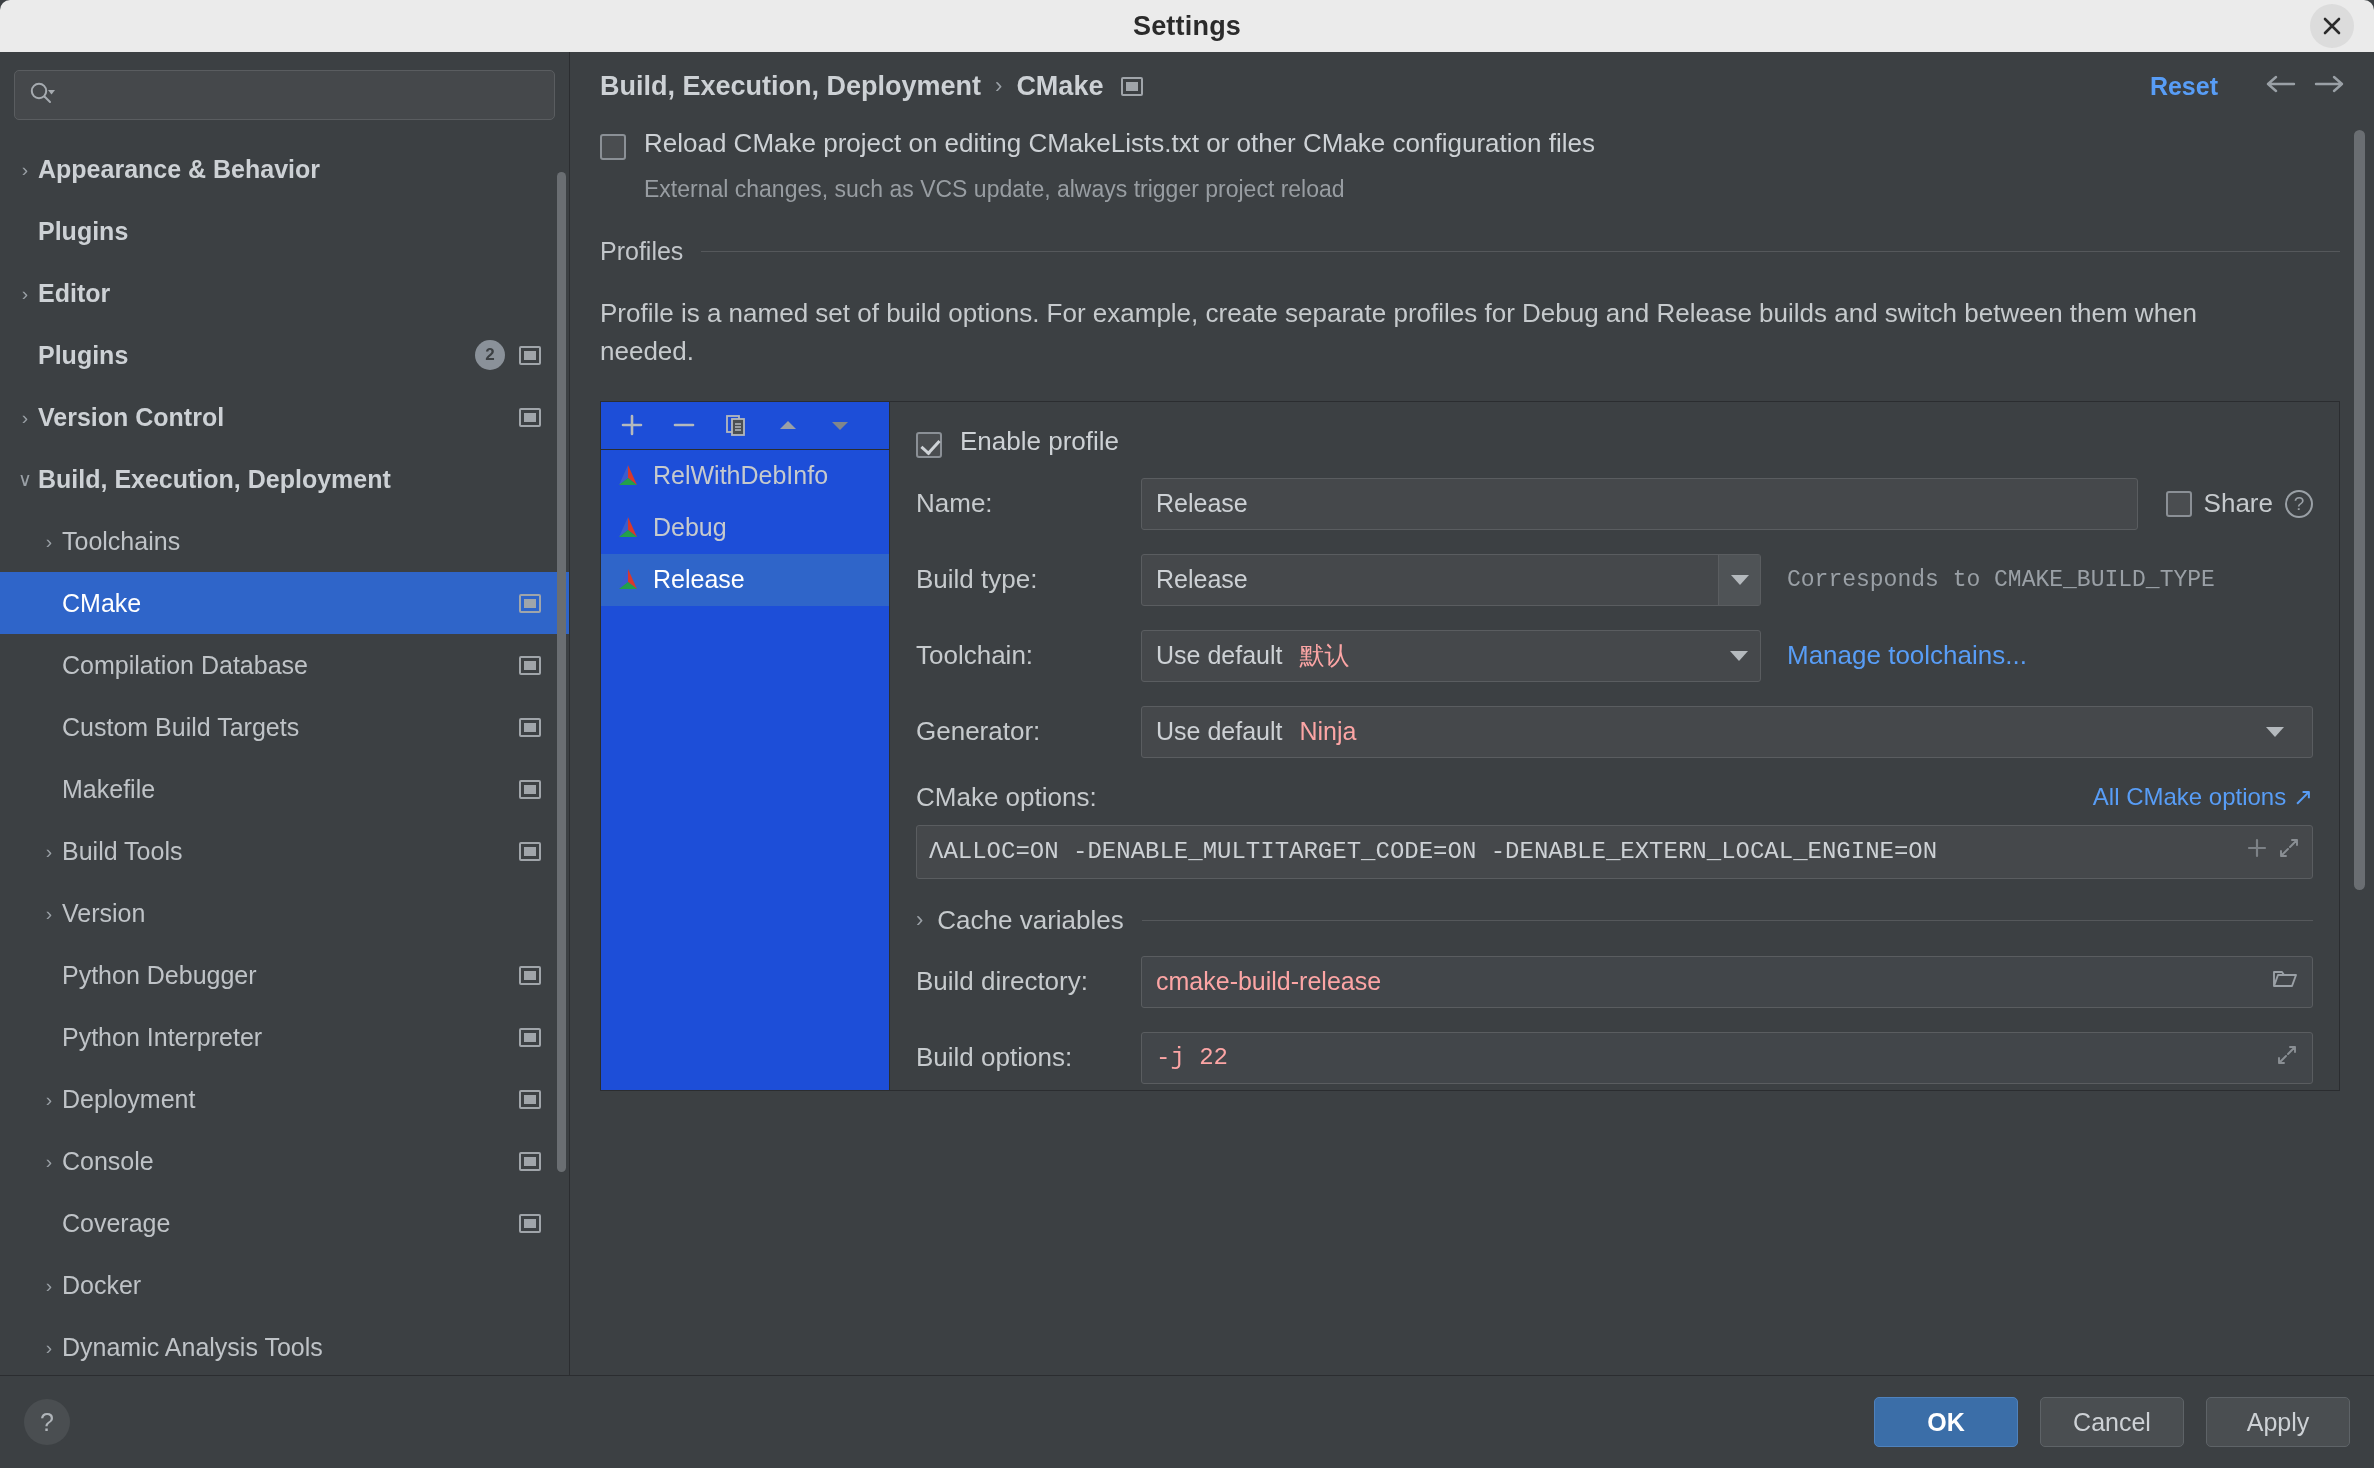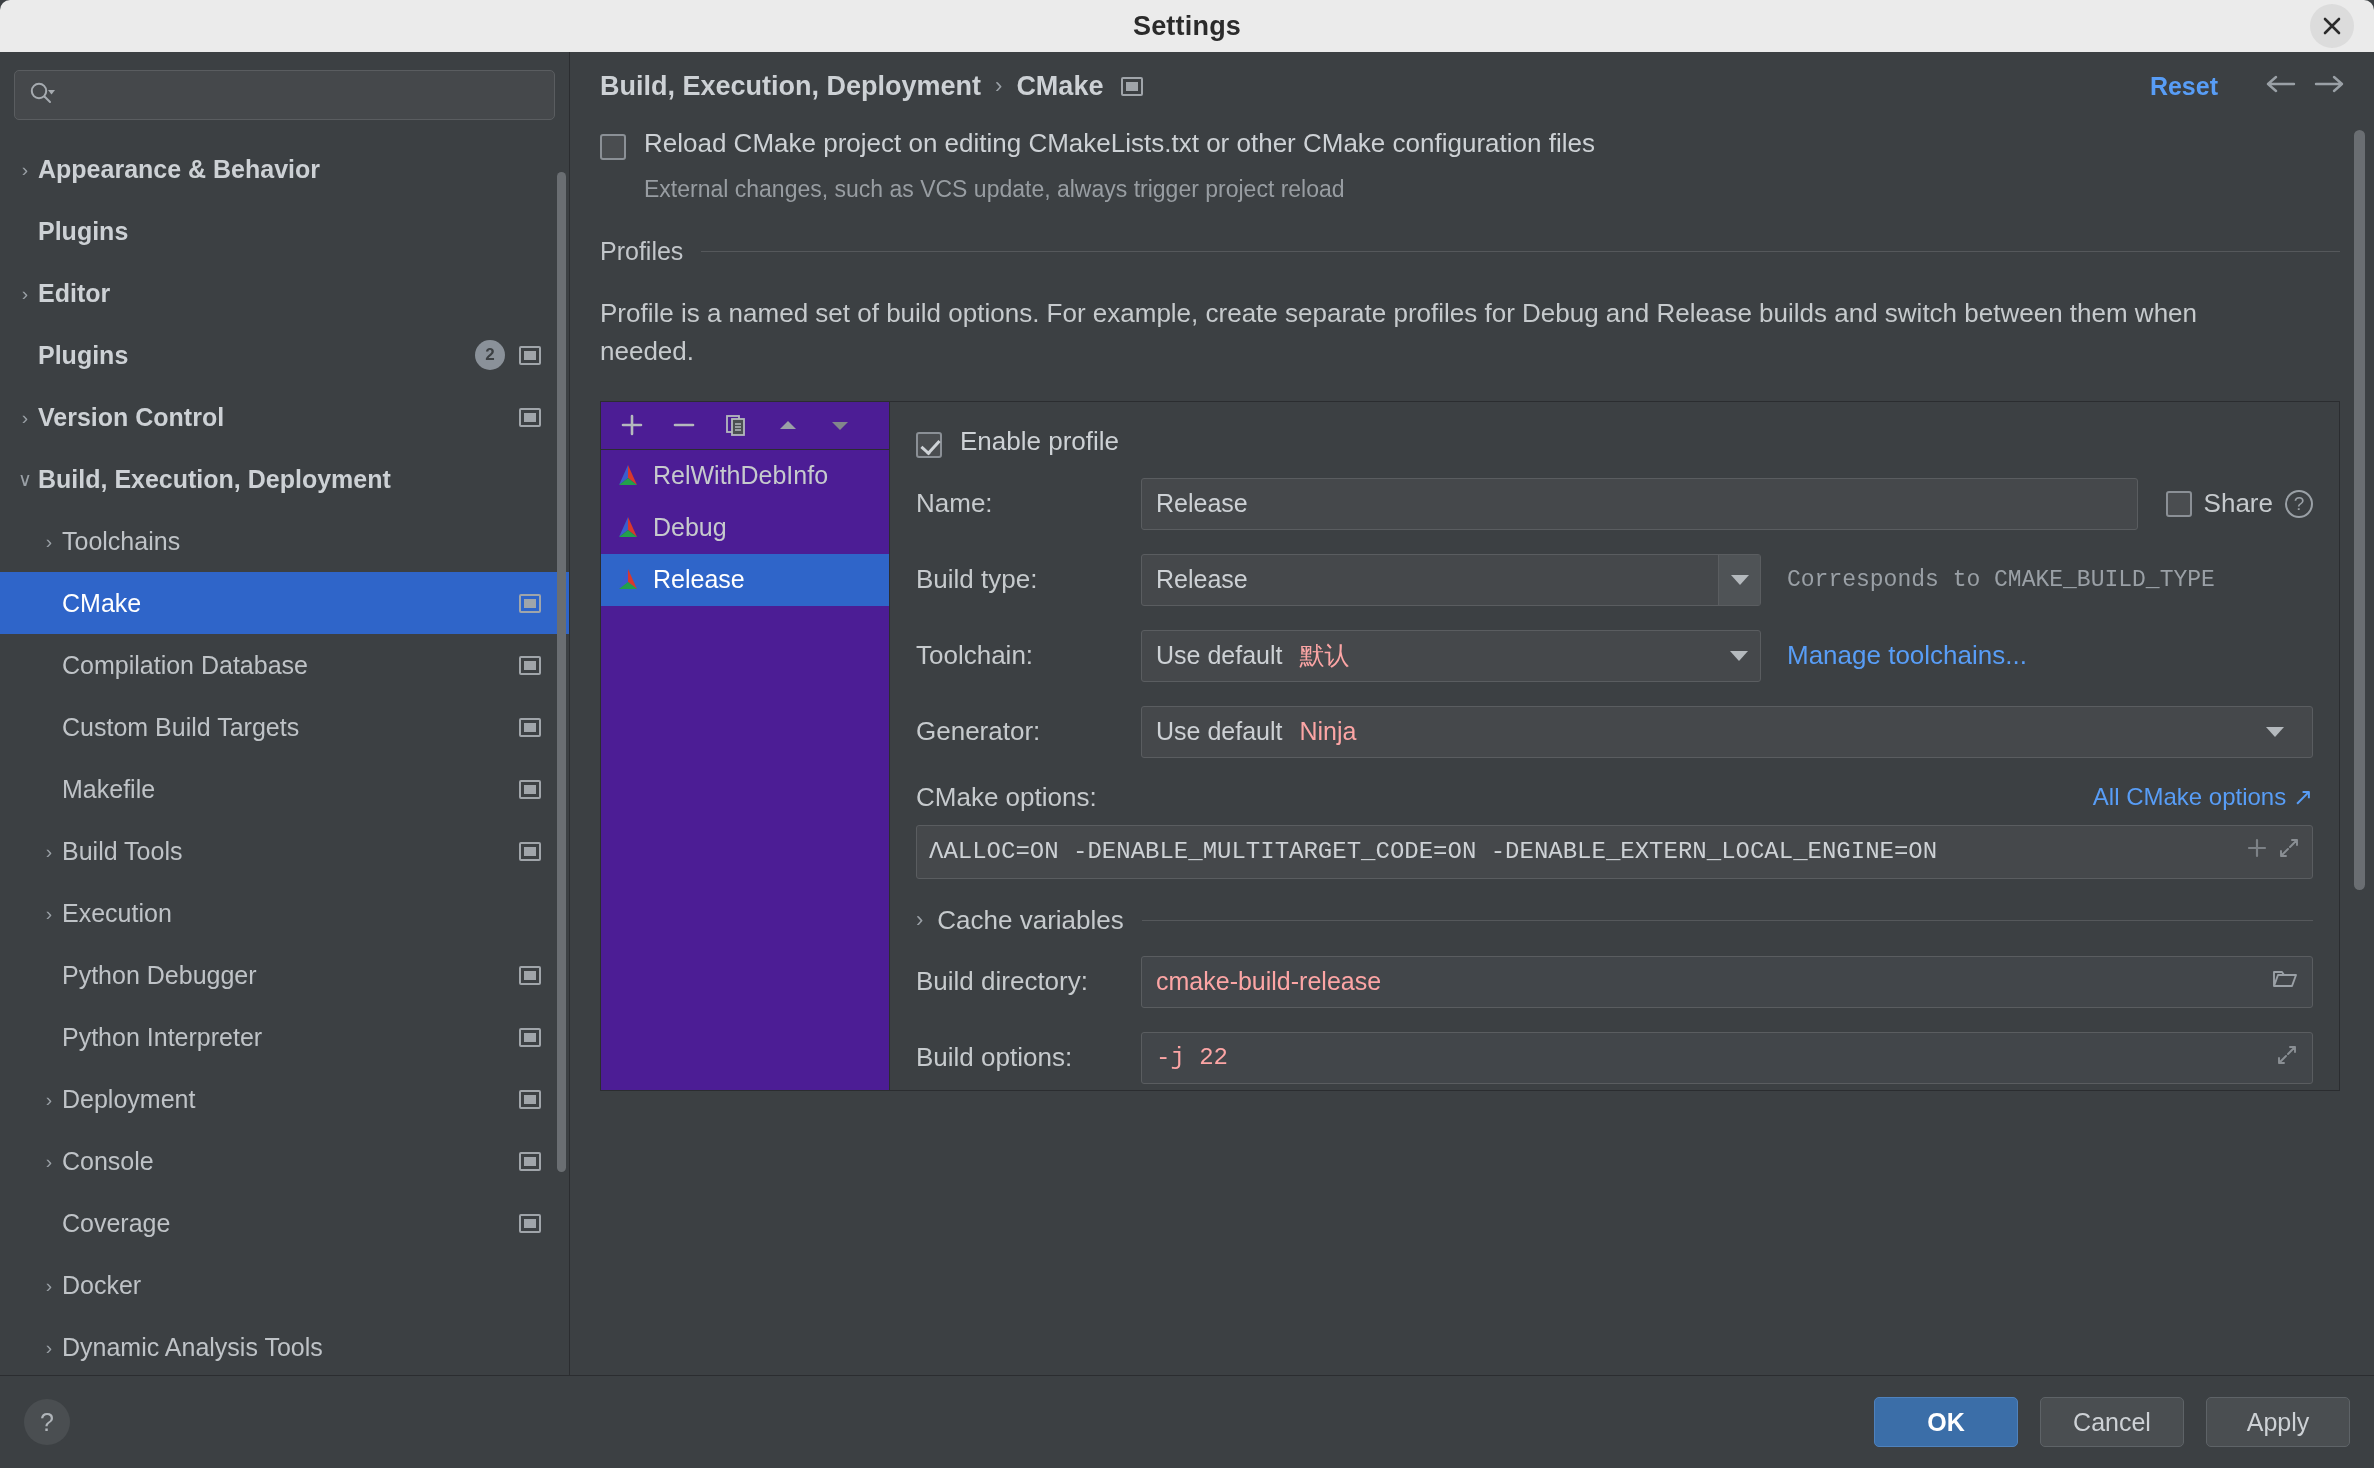--- a/index.html
+++ b/index.html
@@ -172,21 +172,21 @@
   .para { font-size: 26px; color: #c6cacd; line-height: 1.48; margin-top: 28px; max-width: 1620px;}
 
   .profiles-area {
     margin-top: 30px;
     display: flex;
     height: 690px;
   }
   .plist {
     width: 290px; flex: none;
     border: 1px solid #2b2d30;
-    background: #4c1d95;
+    background: #1d4ed8;
     display: flex; flex-direction: column;
   }
   .ptoolbar {
     height: 48px; flex: none;
     display: flex; align-items: center; gap: 26px;
     padding: 0 18px; border-bottom: 1px solid #2b2d30;
   }
   .tb-btn { cursor: pointer; display: flex; align-items: center; justify-content: center; width: 26px; height: 26px;}
   .prow {
     height: 52px; display: flex; align-items: center;
@@ -372,21 +372,21 @@
           </div>
           <div class="tree-item lvl1">
             <span class="arrow">›</span>
             <span class="label">Build Tools</span>
             <span class="right-icons">
               <span class="proj-icon"></span>
             </span>
           </div>
           <div class="tree-item lvl1">
             <span class="arrow">›</span>
-            <span class="label">Execution</span>
+            <span class="label">Version</span>
             <span class="right-icons"></span>
           </div>
           <div class="tree-item lvl1">
             <span class="arrow"></span>
             <span class="label">Python Debugger</span>
             <span class="right-icons">
               <span class="proj-icon"></span>
             </span>
           </div>
           <div class="tree-item lvl1">

